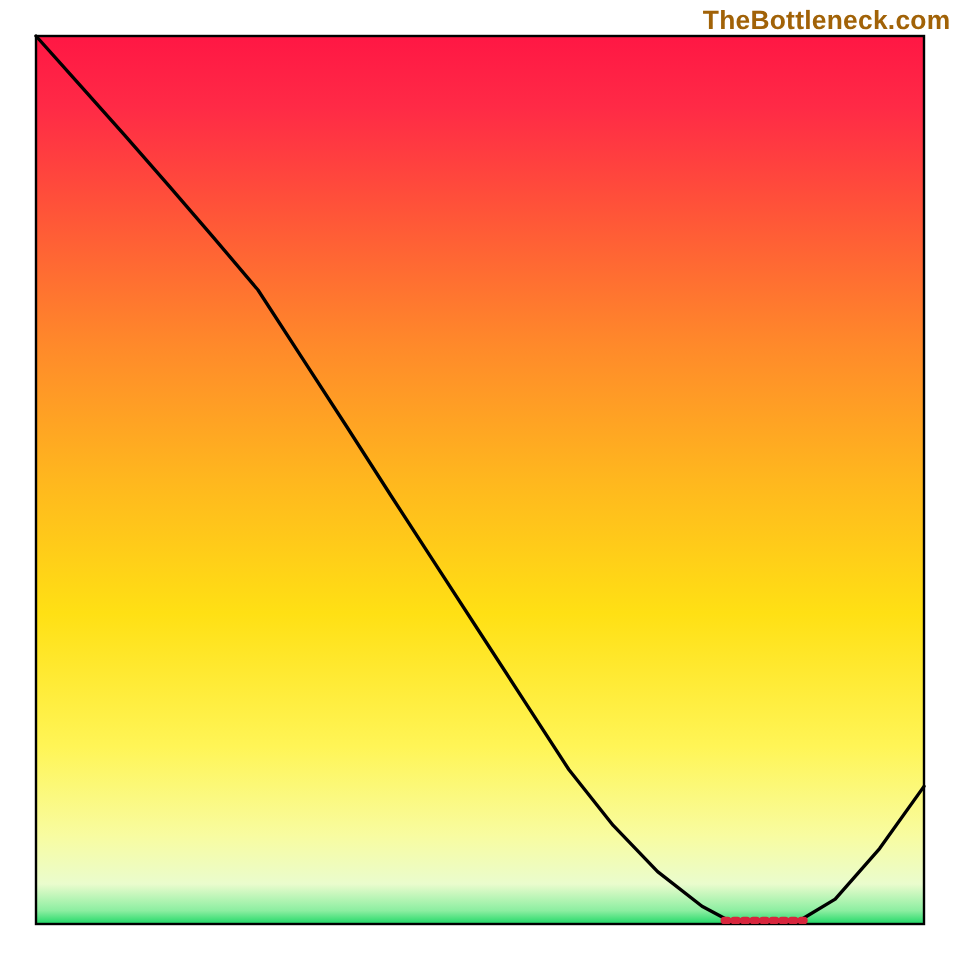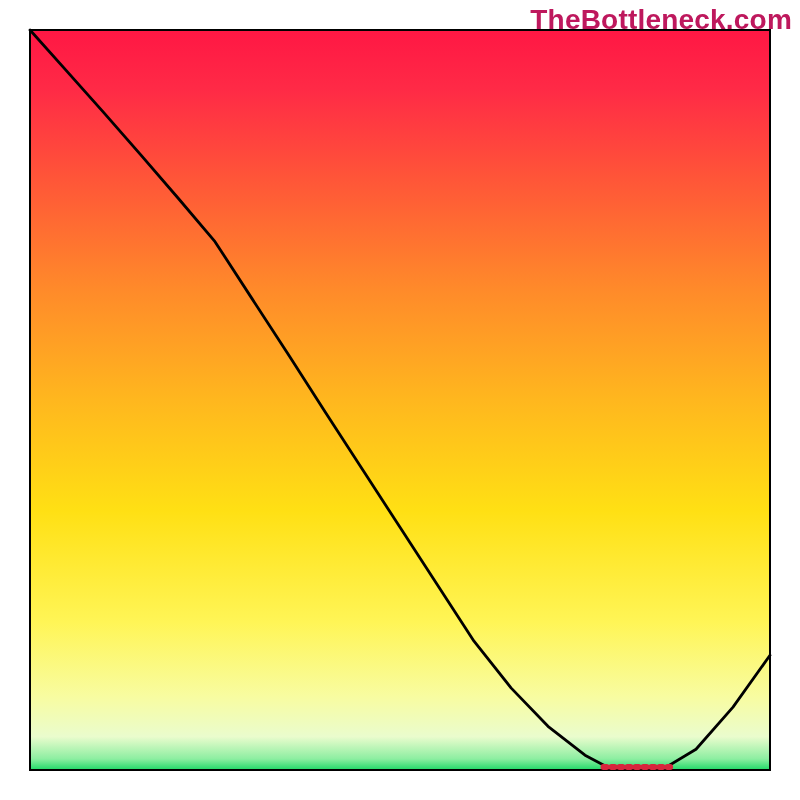--- a/index.html
+++ b/index.html
@@ -13,23 +13,23 @@
   }
   .frame {
     position: relative;
     width: 800px;
     height: 800px;
   }
   .watermark {
     position: absolute;
     top: 4px;
     right: 8px;
-    font-size: 28px;
+    font-size: 22px;
     font-weight: 600;
-    color: #be185d;
+    color: #a16207;
     letter-spacing: 0.2px;
     z-index: 20;
   }
   .canvas-wrap {
     position: absolute;
     left: 0;
     top: 0;
     width: 800px;
     height: 800px;
   }

